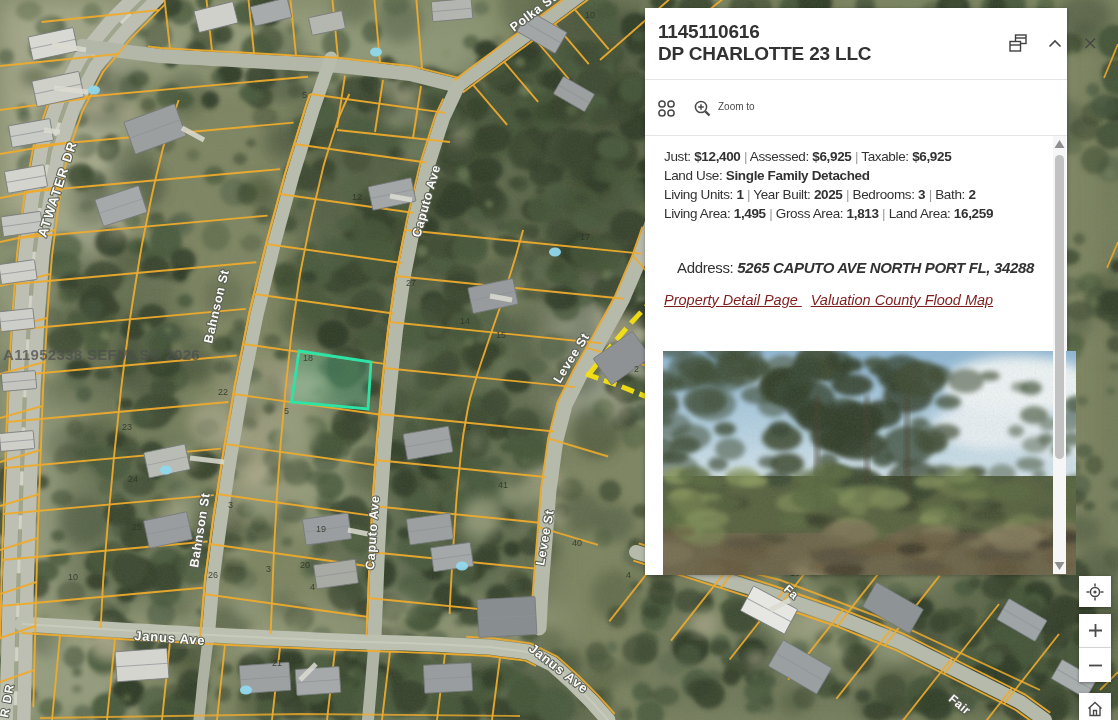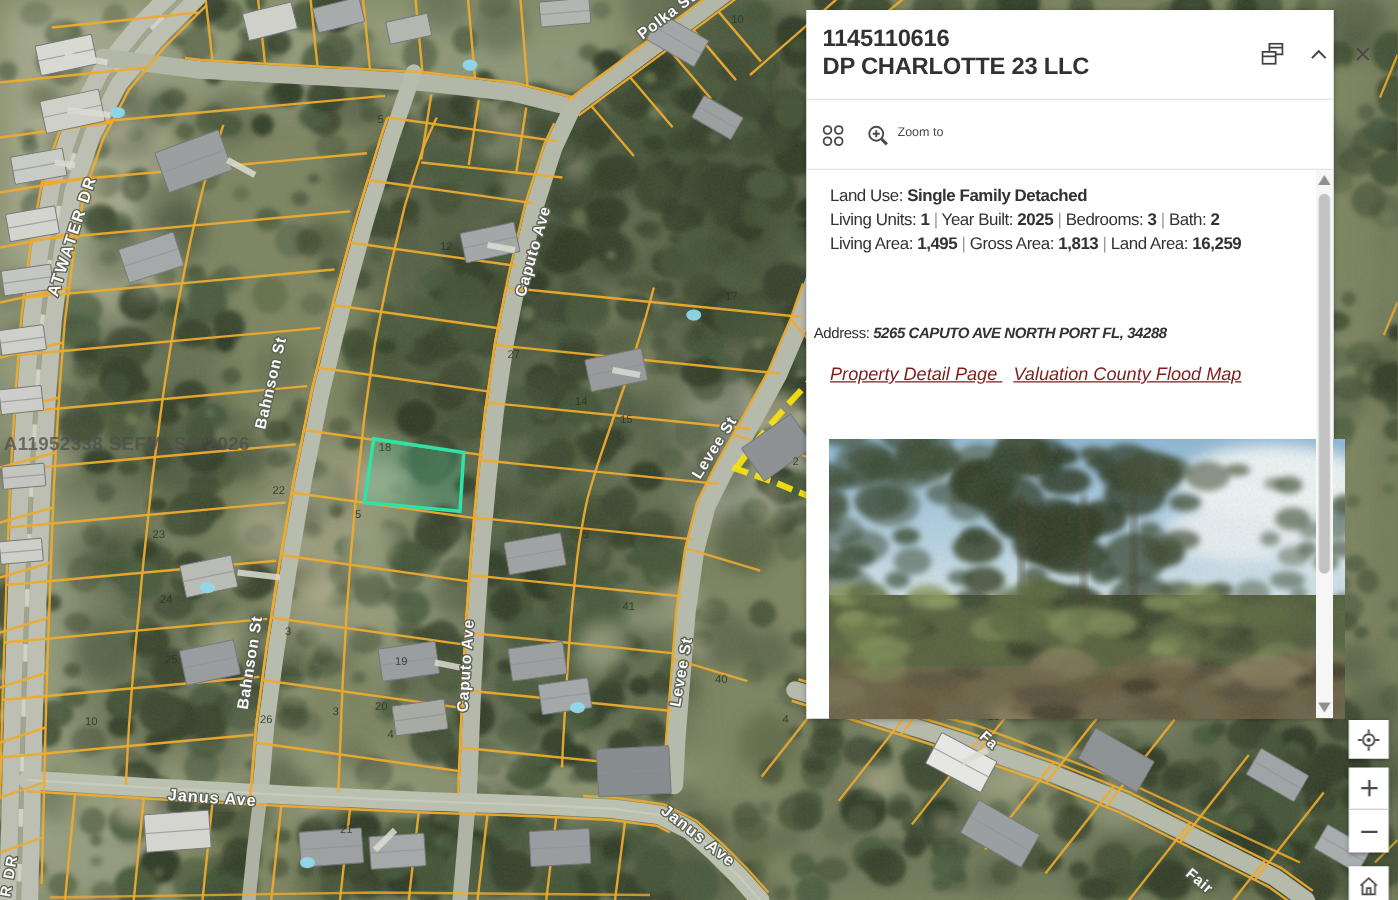--- a/index.html
+++ b/index.html
@@ -2207,26 +2207,27 @@
           <line x1="7" y1="4.2" x2="7" y2="9.8"></line>
           <line x1="11.3" y1="11.3" x2="15.5" y2="15.5" stroke-width="2.4"></line>
         </g>
       </svg>
 
   <div style="position:absolute;left:73px;top:93px;font-size:10px;color:#4a4a4a">Zoom to</div>
 
   <div class="div2"></div>
 
   <div class="content">
+    <div class="row">Just: <b>$12,400</b> <span style="color:#9a9a9a">|</span> Assessed: <b>$6,925</b> <span style="color:#9a9a9a">|</span> Taxable: <b>$6,925</b></div>
     <div class="row">Land Use: <b>Single Family Detached</b></div>
     <div class="row">Living Units: <b>1</b> <span style="color:#9a9a9a">|</span> Year Built: <b>2025</b> <span style="color:#9a9a9a">|</span> Bedrooms: <b>3</b> <span style="color:#9a9a9a">|</span> Bath: <b>2</b></div>
     <div class="row">Living Area: <b>1,495</b> <span style="color:#9a9a9a">|</span> Gross Area: <b>1,813</b> <span style="color:#9a9a9a">|</span> Land Area: <b>16,259</b></div>
   </div>
 
-  <div style="position:absolute;left:6px;top:251px;font-size:12px;color:#323232;letter-spacing:-0.35px">Address: <b><i>5265 CAPUTO AVE NORTH PORT FL, 34288</i></b></div>
+  <div style="position:absolute;left:32px;top:251px;font-size:15px;color:#323232;letter-spacing:-0.35px">Address: <b><i>5265 CAPUTO AVE NORTH PORT FL, 34288</i></b></div>
 
   <div style="position:absolute;left:19px;top:283px"><span class="lnk">Property Detail Page </span>&nbsp;&nbsp;<span class="lnk">Valuation County Flood Map</span></div>
 
   <div class="photo">
         <svg width="413" height="224" viewBox="0 0 413 224" style="position:absolute;left:0;top:0">
 <defs>
 <linearGradient id="sky" x1="0" y1="0" x2="0" y2="1">
               <stop offset="0" stop-color="#8fb8d8"></stop>
               <stop offset="0.6" stop-color="#b8d4e6"></stop>
               <stop offset="1" stop-color="#dce9f0"></stop>

